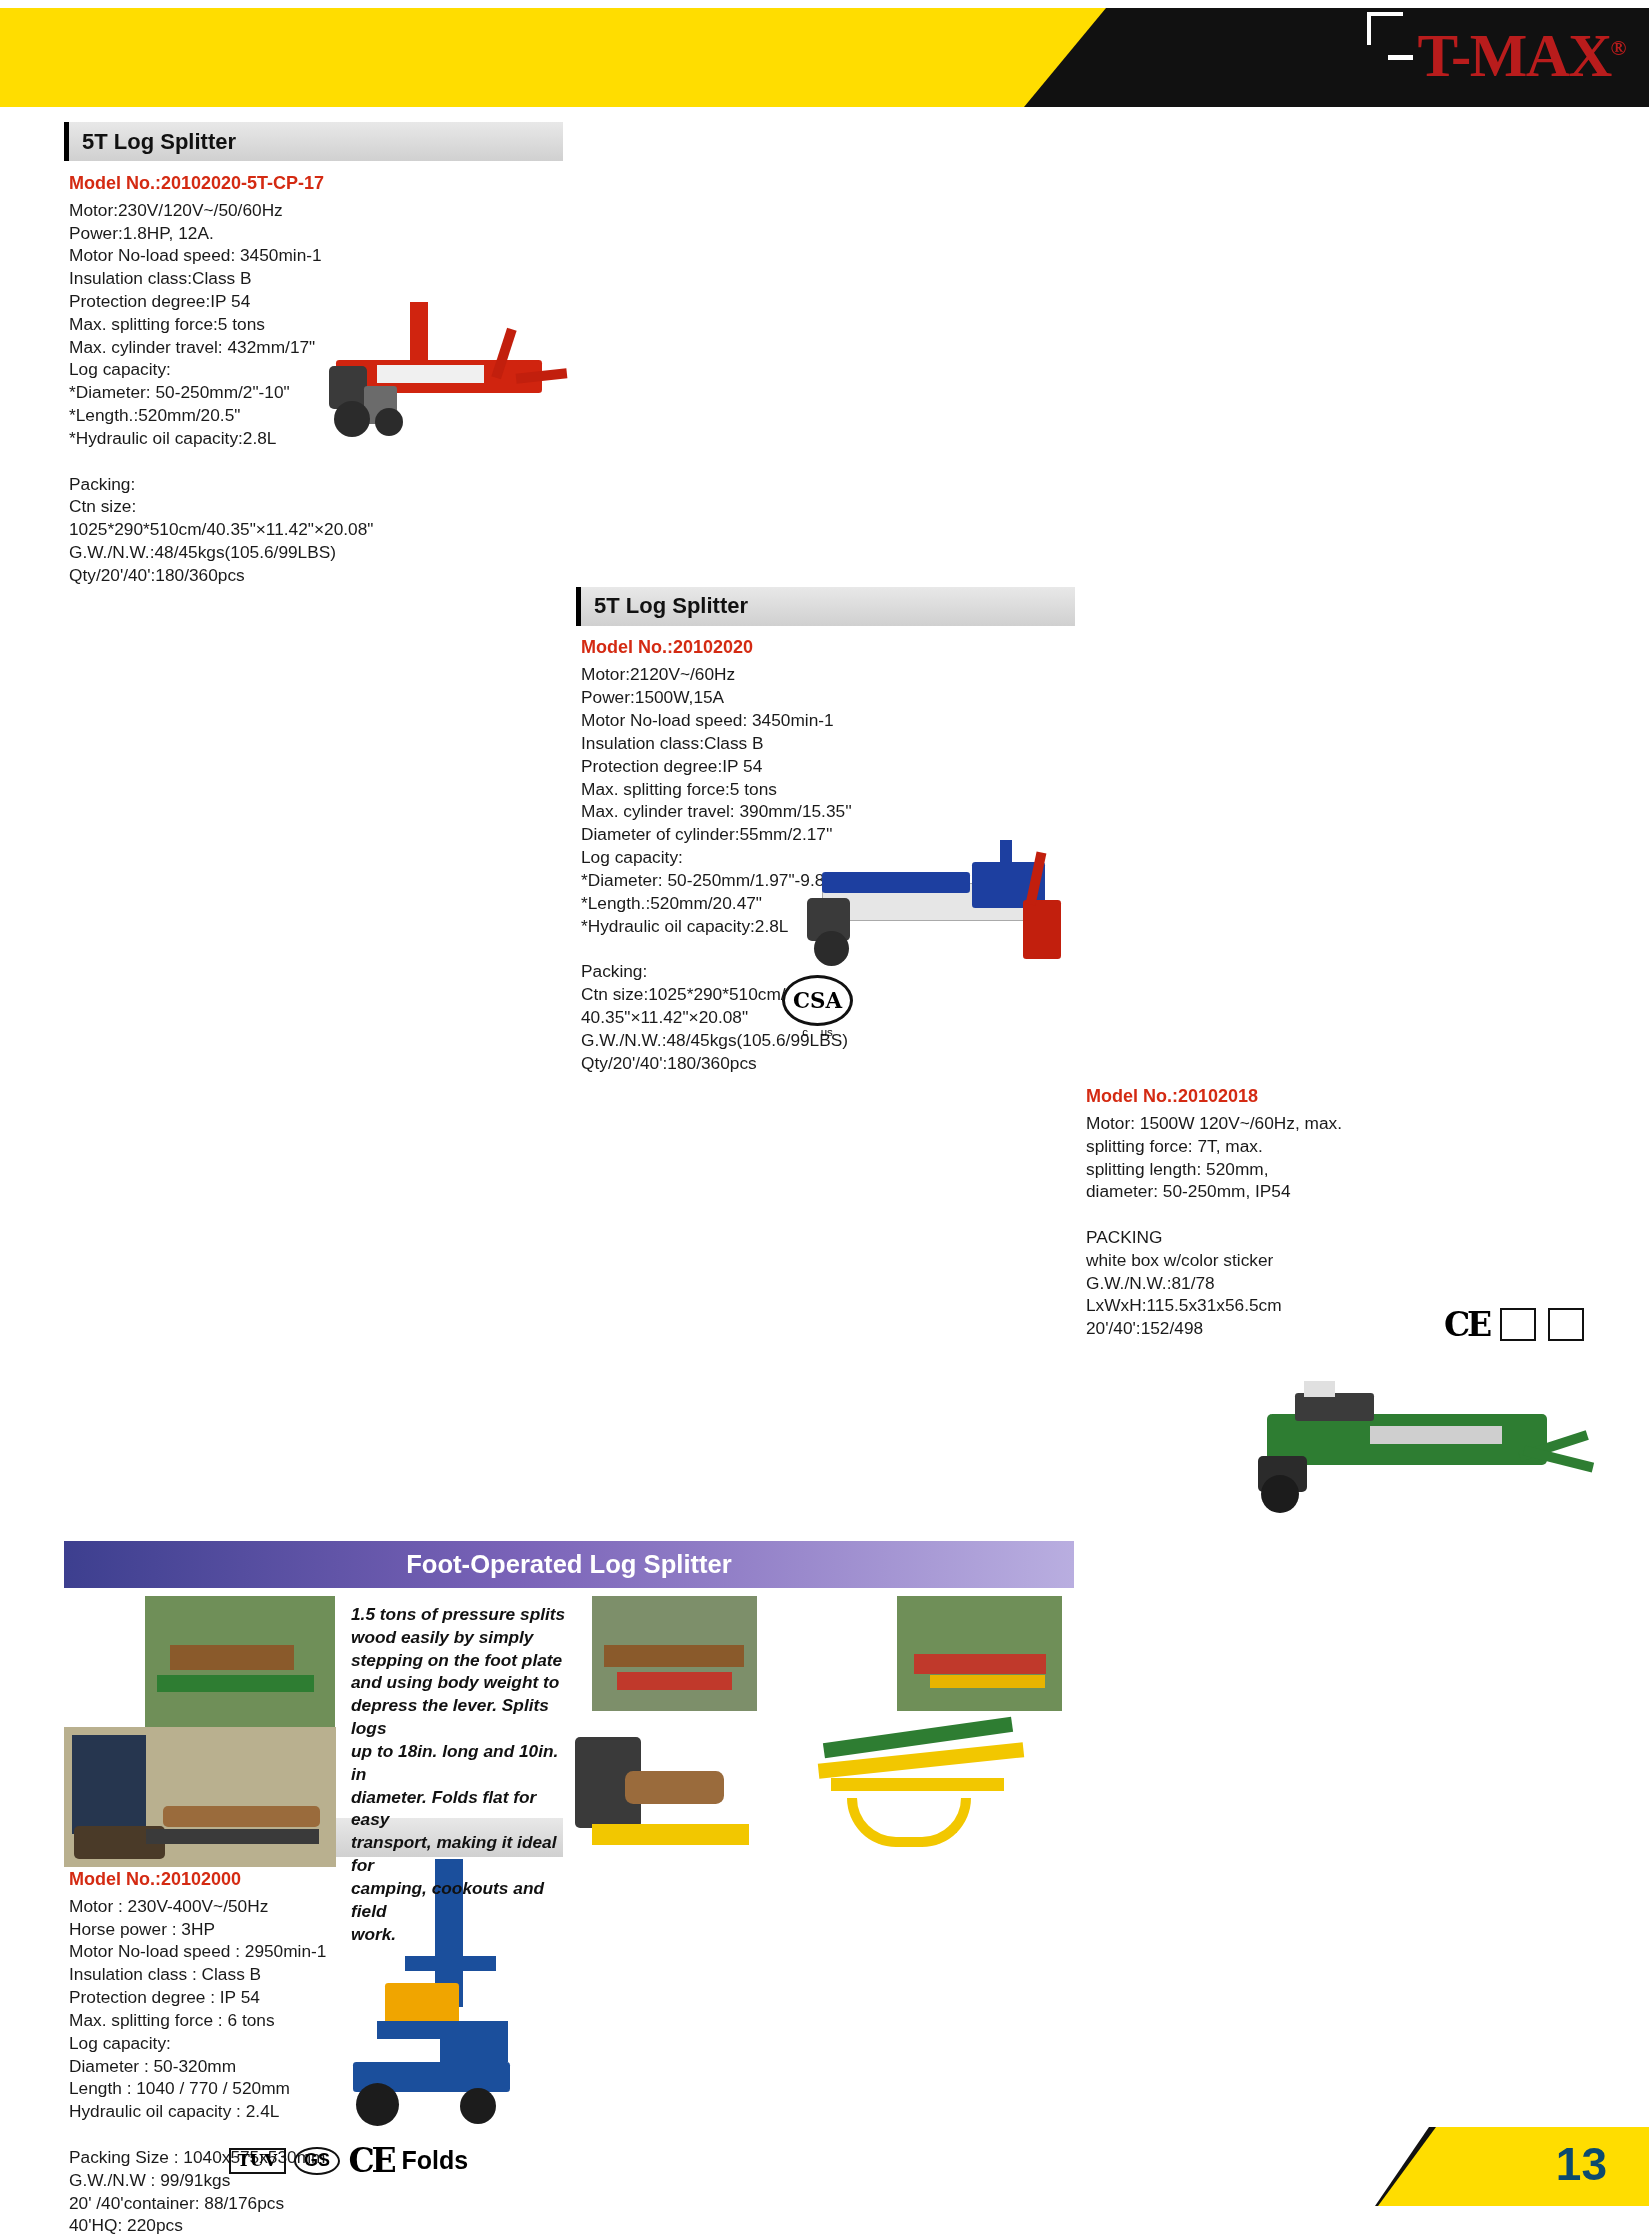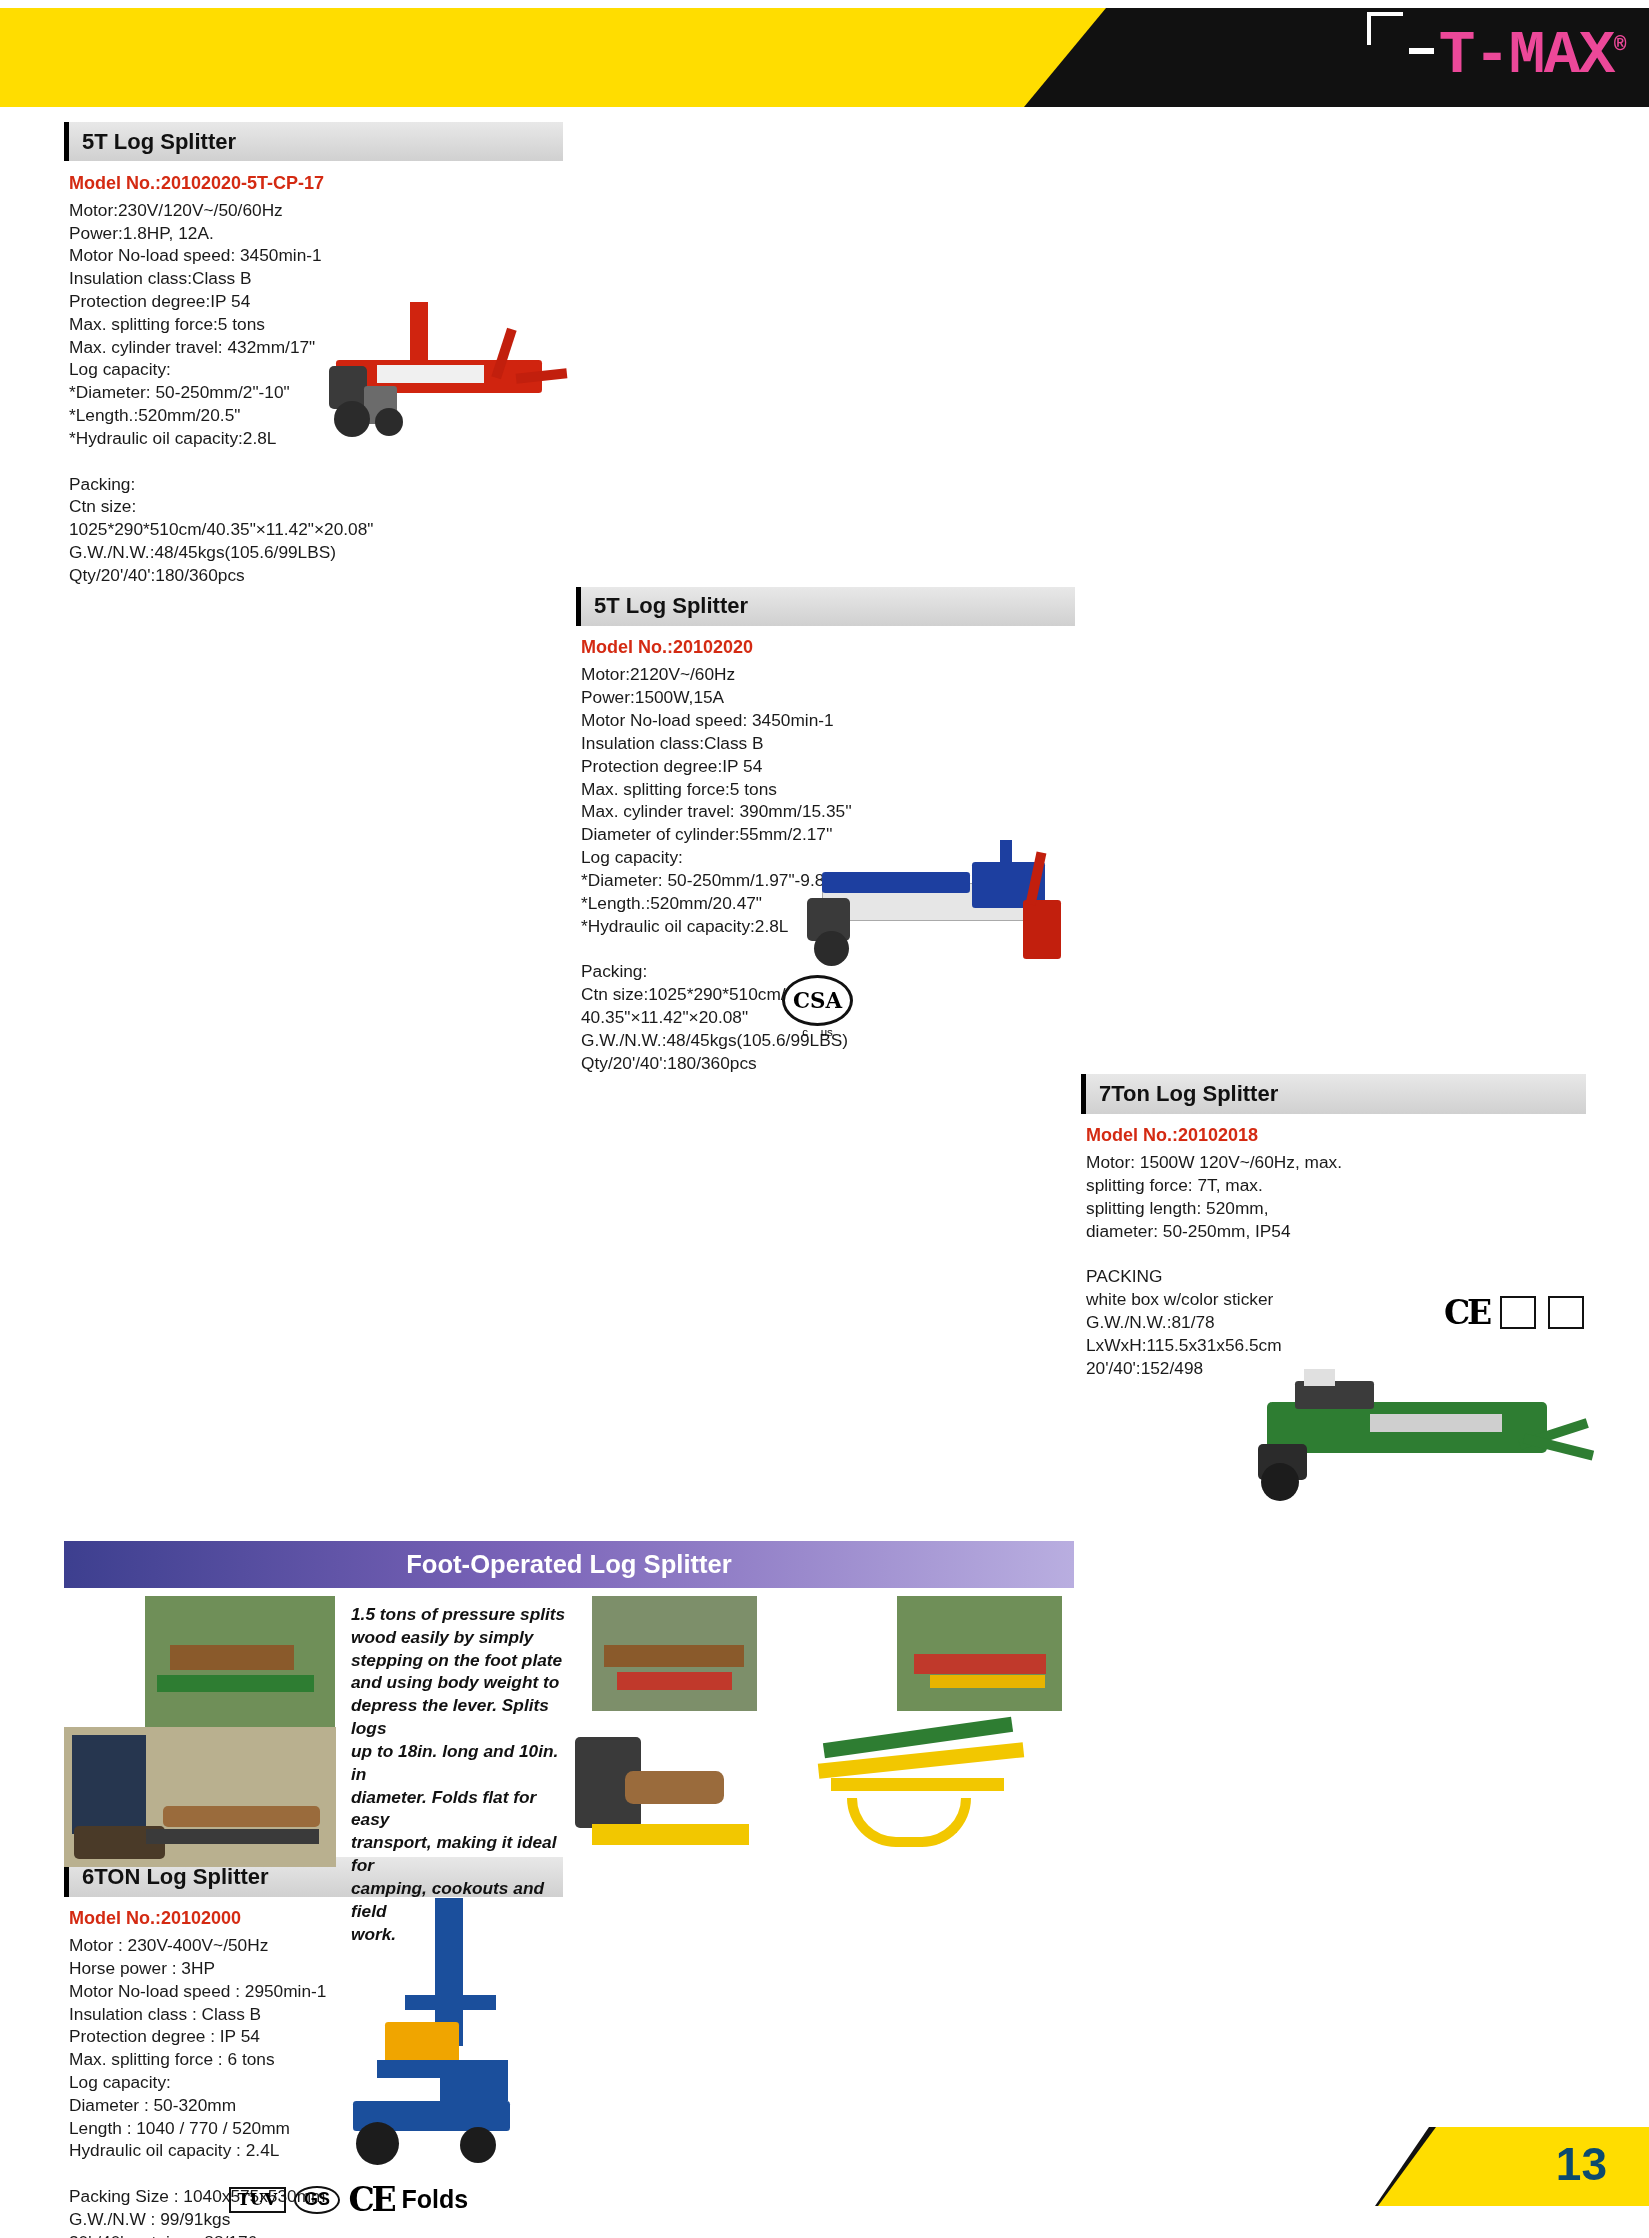--- a/index.html
+++ b/index.html
@@ -24,22 +24,22 @@
   .header-black {
     position:absolute; right:0; top:8.2px; width:544px; height:99px;
     background:#111111;
   }
   .header-black:before{
     content:""; position:absolute; left:-82px; top:0; width:0; height:0;
     border-bottom:99px solid #111111; border-left:82px solid transparent;
   }
   .logo {
     position:absolute; right:25px; top:20.6px;
-    color:#ec4899; font-size:61px; font-weight:bold; letter-spacing:-1.6px;
-    font-family:Liberation Mono, monospace;
+    color:#b91c1c; font-size:61px; font-weight:bold; letter-spacing:-1.6px;
+    font-family:Liberation Serif, serif;
   }
   .logo .reg { font-size:21.4px; vertical-align:super; }
   .logo .bar {
     display:inline-block; width:25px; height:5.8px; background:#ffffff;
     vertical-align:middle; margin:0 5px 8.2px 0;
   }
   .logo-mark {
     position:absolute; right:247px; top:11.5px; width:36px; height:33px;
     border:4.1px solid #ffffff; border-bottom:none; border-right:none;
   }
@@ -205,21 +205,20 @@
       <div style="position:absolute;left:216px;top:66px;width:38px;height:59px;background:#c21f0d;border-radius:3.3px;"></div>
       <div style="position:absolute;left:224px;top:18px;width:10px;height:53px;background:#c21f0d;transform:rotate(12deg);"></div>
     </div>
     <div style="position:absolute; left:206px; top:388px;">
       <div class="csa">CSA</div>
       <div style="font-size:11.5px;text-align:center;width:71px;">c &nbsp;&nbsp; us</div>
     </div>
   </div>
 
   <div class="col-right blk" style="top:0;">
-    <div class="title-bar">7Ton Log Splitter</div>
     <div class="model">Model No.:20102018</div>
     <div class="specs">Motor: 1500W 120V~/60Hz, max.
 splitting force: 7T, max.
 splitting length: 520mm,
 diameter: 50-250mm, IP54
 
 PACKING
 white box w/color sticker
 G.W./N.W.:81/78
 LxWxH:115.5x31x56.5cm

